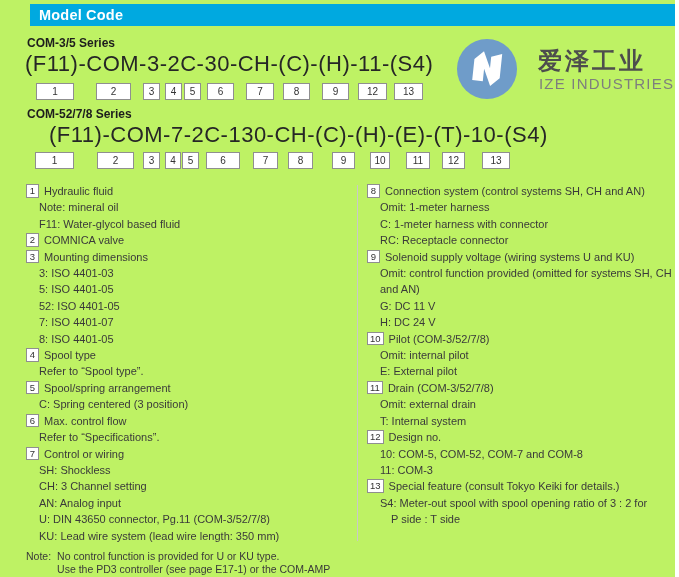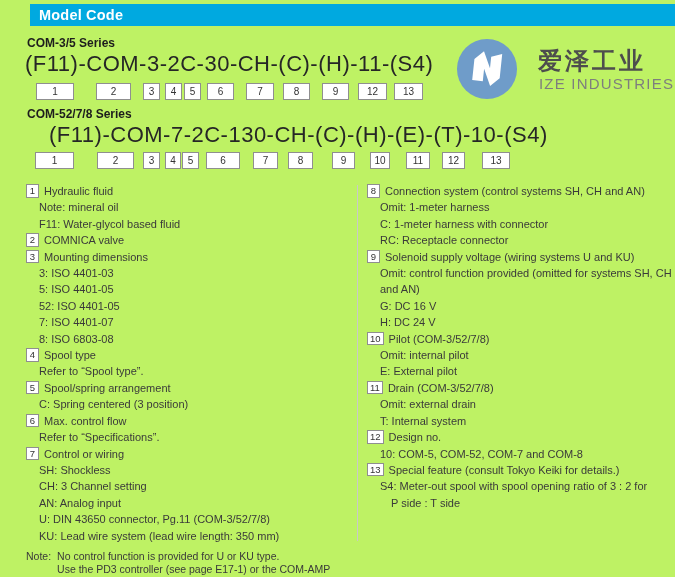--- a/index.html
+++ b/index.html
@@ -106,21 +106,21 @@
       </div>
       <div>
         <div class="item-head"><span class="itemnum">2</span><span>COMNICA valve</span></div>
       </div>
       <div>
         <div class="item-head"><span class="itemnum">3</span><span>Mounting dimensions</span></div>
         <div class="sub">3: ISO 4401-03</div>
         <div class="sub">5: ISO 4401-05</div>
         <div class="sub">52: ISO 4401-05</div>
         <div class="sub">7: ISO 4401-07</div>
-        <div class="sub">8: ISO 6803-08</div>
+        <div class="sub">8: ISO 4401-05</div>
       </div>
       <div>
         <div class="item-head"><span class="itemnum">4</span><span>Spool type</span></div>
         <div class="sub">Refer to “Spool type”.</div>
       </div>
       <div>
         <div class="item-head"><span class="itemnum">5</span><span>Spool/spring arrangement</span></div>
         <div class="sub">C: Spring centered (3 position)</div>
       </div>
       <div>
@@ -148,36 +148,37 @@
       <div>
         <div class="item-head"><span class="itemnum">8</span><span>Connection system (control systems SH, CH and AN)</span></div>
         <div class="sub">Omit: 1-meter harness</div>
         <div class="sub">C: 1-meter harness with connector</div>
         <div class="sub">RC: Receptacle connector</div>
       </div>
       <div>
         <div class="item-head"><span class="itemnum">9</span><span>Solenoid supply voltage (wiring systems U and KU)</span></div>
         <div class="sub">Omit: control function provided (omitted for systems SH, CH</div>
         <div class="sub">and AN)</div>
-        <div class="sub">G: DC 16 V</div>
+        <div class="sub">G: DC 11 V</div>
         <div class="sub">H: DC 24 V</div>
       </div>
       <div>
         <div class="item-head"><span class="itemnum">10</span><span>Pilot (COM-3/52/7/8)</span></div>
         <div class="sub">Omit: internal pilot</div>
         <div class="sub">E: External pilot</div>
       </div>
       <div>
         <div class="item-head"><span class="itemnum">11</span><span>Drain (COM-3/52/7/8)</span></div>
         <div class="sub">Omit: external drain</div>
         <div class="sub">T: Internal system</div>
       </div>
       <div>
         <div class="item-head"><span class="itemnum">12</span><span>Design no.</span></div>
         <div class="sub">10: COM-5, COM-52, COM-7 and COM-8</div>
+        <div class="sub">11: COM-3</div>
       </div>
       <div>
         <div class="item-head"><span class="itemnum">13</span><span>Special feature (consult Tokyo Keiki for details.)</span></div>
         <div class="sub">S4: Meter-out spool with spool opening ratio of 3 : 2 for</div>
         <div class="sub sub2">P side : T side</div>
       </div>
     </div>
 
 </div>
 

